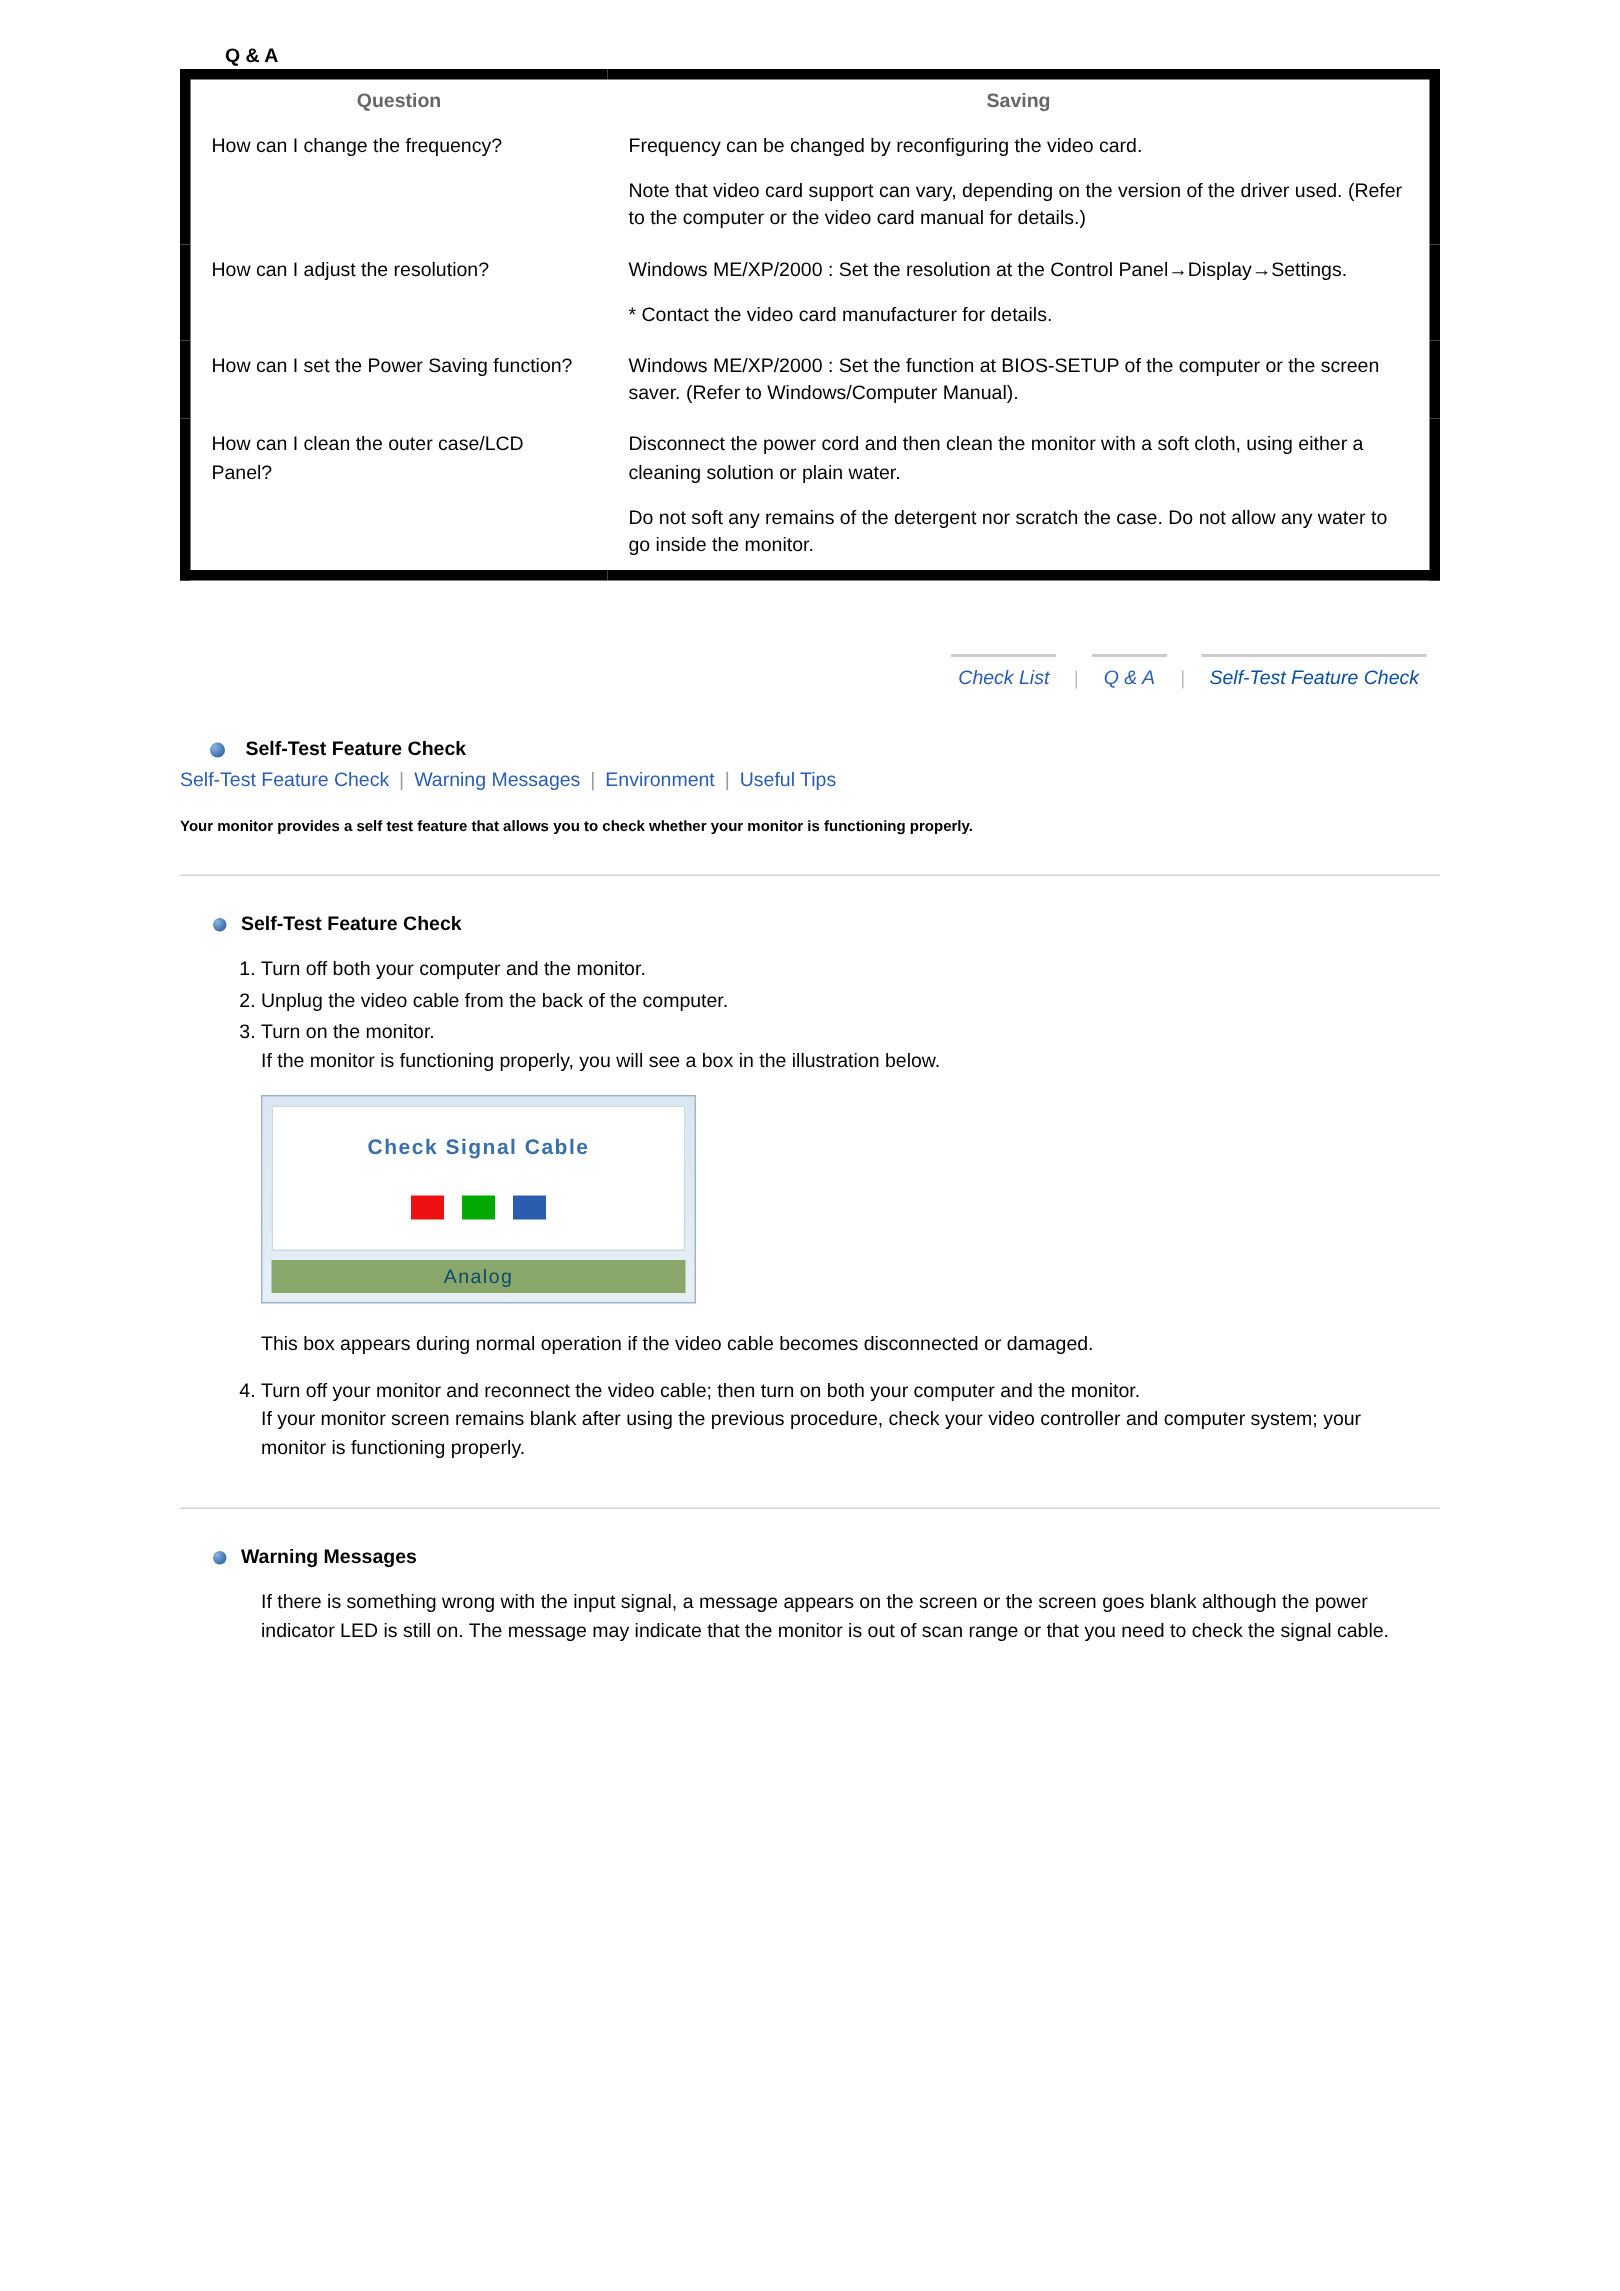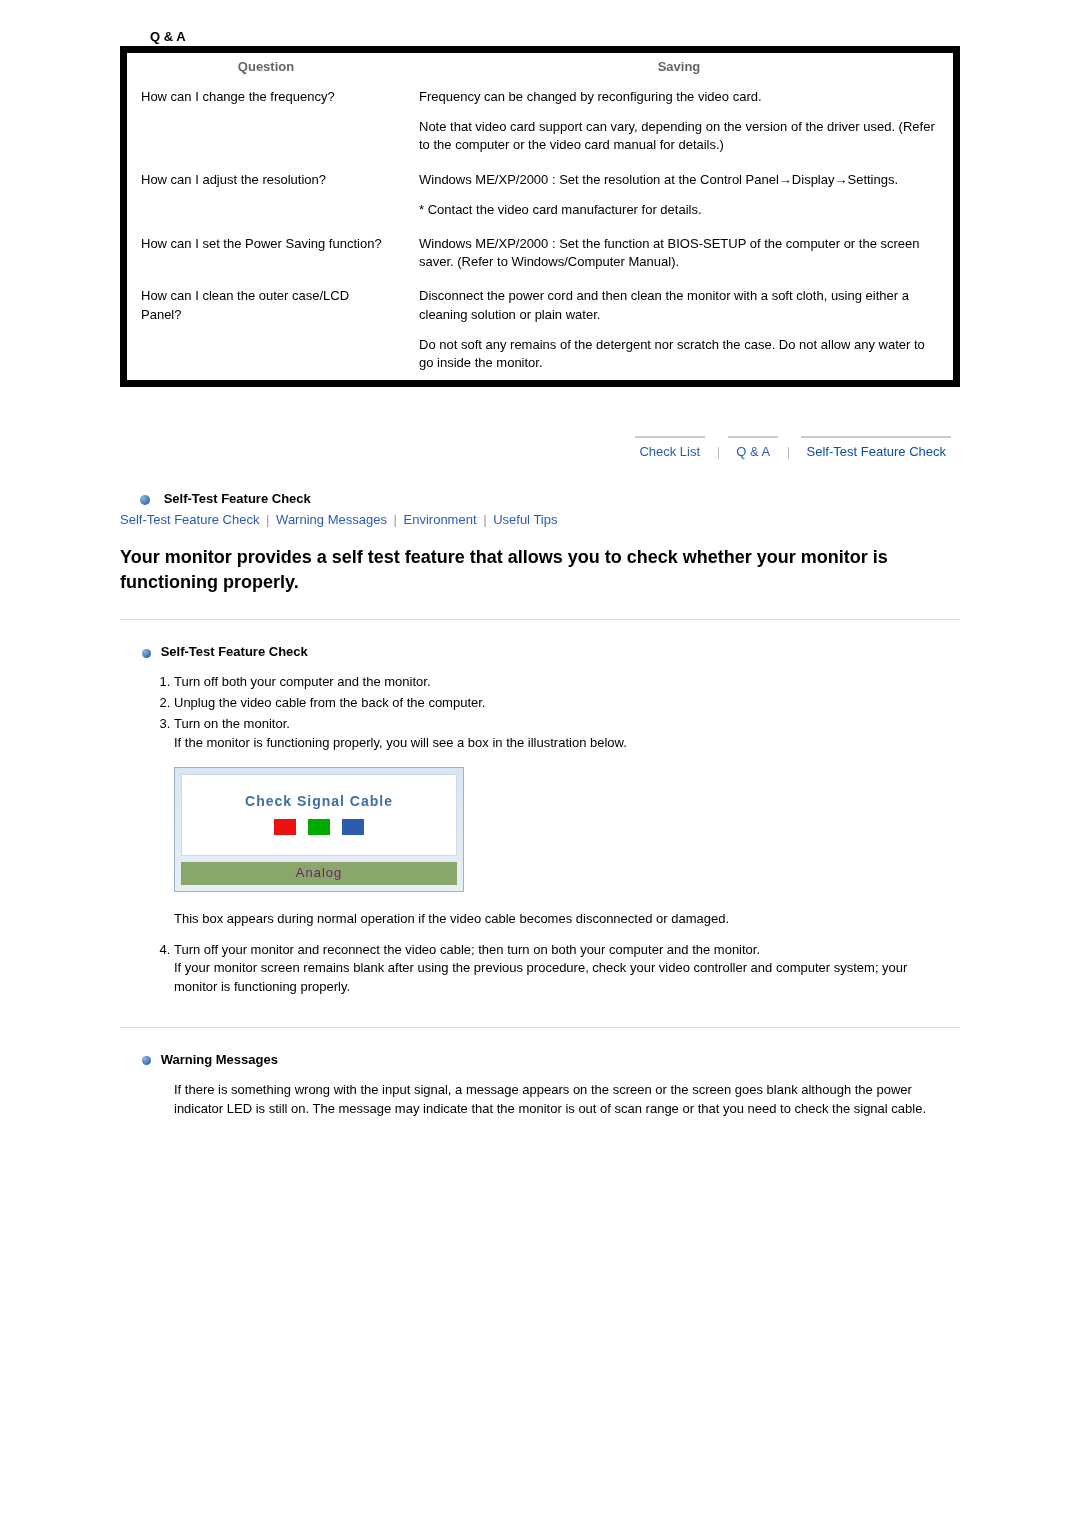--- a/index.html
+++ b/index.html
@@ -46,20 +46,21 @@
   .tabs-row {
     margin: 40px 0 30px 0;
     text-align: right;
     font-size: 13px;
   }
   .tab {
     display: inline-block;
     padding: 2px 14px;
     color: #2a5db0;
     font-family: "Trebuchet MS", Arial, sans-serif;
+    font-style: italic;
   }
   .tab.active {
     color: #0a4fa0;
     font-weight: normal;
   }
   .tab-sep {
     display: inline-block;
     width: 1px;
     height: 12px;
     background: #bbb;
@@ -99,21 +100,21 @@
   }
   .anchor-links {
     margin-bottom: 18px;
     font-size: 13px;
   }
   .anchor-links a { color: #2a5db0; text-decoration: none; }
   .anchor-sep { color: #999; padding: 0 3px; }
 
   .intro {
     font-weight: bold;
-    font-size: 18px;
+    font-size: 10px;
     margin-bottom: 24px;
     line-height: 1.4;
   }
   hr.sep {
     border: 0;
     border-top: 1px solid #d3d3d3;
     margin: 14px 0 24px 0;
   }
 
   .sub-heading {
@@ -145,36 +146,36 @@
     background: #fff;
     border: 1px solid #cfd9e2;
     padding: 16px 0 14px 0;
     text-align: center;
   }
   .signal-text {
     color: #3a6fa8;
     font-weight: bold;
     letter-spacing: 1px;
     font-size: 14px;
-    margin-bottom: 8px;
+    margin-bottom: 22px;
     font-family: Arial, sans-serif;
   }
   .color-sq {
     display: inline-block;
     width: 22px;
     height: 16px;
     margin: 0 4px;
   }
   .sq-red { background: #e11; }
   .sq-green { background: #0a0; }
   .sq-blue { background: #2a5db0; }
   .analog-bar {
     margin-top: 6px;
     background: #8aa76b;
-    color: #701a75;
+    color: #0c4a6e;
     text-align: center;
     font-size: 13px;
     padding: 2px 0;
     letter-spacing: 1px;
   }
 
   .warning-block {
     margin-top: 6px;
   }
   .warning-text {

